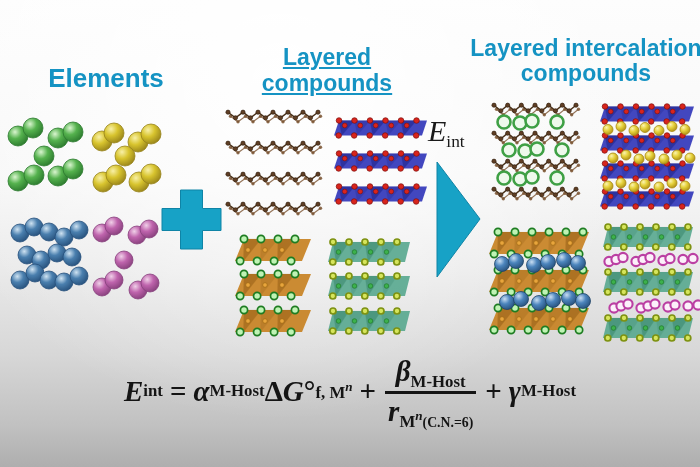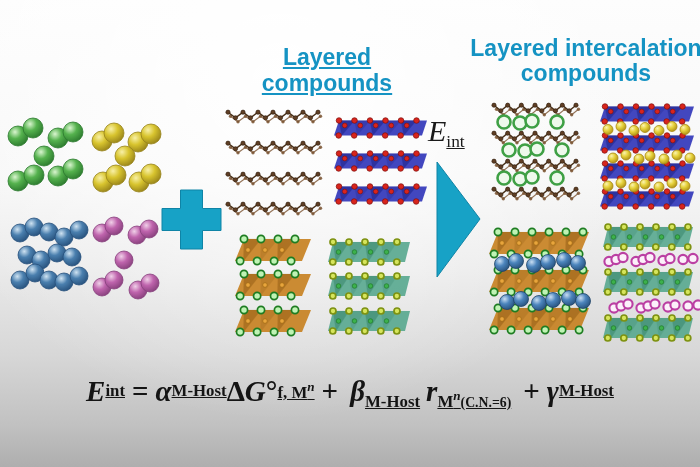--- a/index.html
+++ b/index.html
@@ -12,30 +12,30 @@
   }
   #scene{position:absolute;left:0;top:0;}
   .title{position:absolute;text-align:center;font-weight:700;color:#1593c3;}
   .elements-title{left:40px;top:63px;width:132px;font-size:26px;}
   .layered-title{left:241px;top:44px;width:172px;font-size:23px;line-height:26px;text-decoration:underline;}
   .intercalation-title{left:466px;top:36px;width:240px;font-size:23px;line-height:25px;}
   .title span{display:block;}
   .eint-label{position:absolute;left:428px;top:114px;font-family:"Liberation Serif",serif;
     font-size:30px;color:#1a1a1a;}
   .it{font-style:italic;}
-  .sub{font-size:0.58em;vertical-align:-0.35em;font-style:normal;text-decoration:underline;}
+  .sub{font-size:0.58em;vertical-align:-0.35em;font-style:normal;}
   .subsup{font-size:0.78em;vertical-align:0.5em;font-style:italic;}
   .cond{font-size:0.82em;}
   .formula{
     position:absolute;left:20px;right:20px;top:348px;height:86px;
     display:flex;justify-content:center;align-items:center;
     font-family:"Liberation Serif",serif;font-size:29px;font-weight:600;color:#141414;
   }
   .formula .op{margin:0 7px;font-style:normal;}
-  .frac{display:inline-flex;flex-direction:row;align-items:center;margin:0 2px;transform:translateY(2px);}
+  .frac{display:inline-flex;flex-direction:column;align-items:center;margin:0 2px;transform:translateY(2px);}
   .fbar{height:2.4px;background:#141414;width:100%;margin:1px 0 2px 0;}
   .num,.den{line-height:1.05;white-space:nowrap;padding:0 3px;}
 </style>
 </head>
 <body>
 
 <div class="figure">
   <svg id="scene" width="700" height="467" viewBox="0 0 700 467">
       <defs>
         <radialGradient id="gg-blue-oxide-intercalated" cx="35%" cy="30%" r="75%">
@@ -833,20 +833,21 @@
         <circle cx="150" cy="283" r="9" fill="url(#g-pink-element-cluster)" stroke="#87407c" stroke-width="0.8"></circle>
       </g>
       <g>
         <path d="M180.5,190 L202.5,190 L202.5,208.5 L221,208.5 L221,230.5 L202.5,230.5 L202.5,249 L180.5,249 L180.5,230.5 L162,230.5 L162,208.5 L180.5,208.5 Z" fill="#17a2c6" stroke="#0f84a6" stroke-width="1"></path>
       </g>
       <g>
         <polygon points="437,162 480,219 437,277" fill="#17a2c6" stroke="#0f84a6" stroke-width="1"></polygon>
       </g>
     </svg>
 
+  <div class="title elements-title">Elements</div>
 
   <div class="title layered-title">
     <span>Layered</span>
     <span>compounds</span>
   </div>
 
   <div class="title intercalation-title">
     <span>Layered intercalation</span>
     <span>compounds</span>
   </div>

